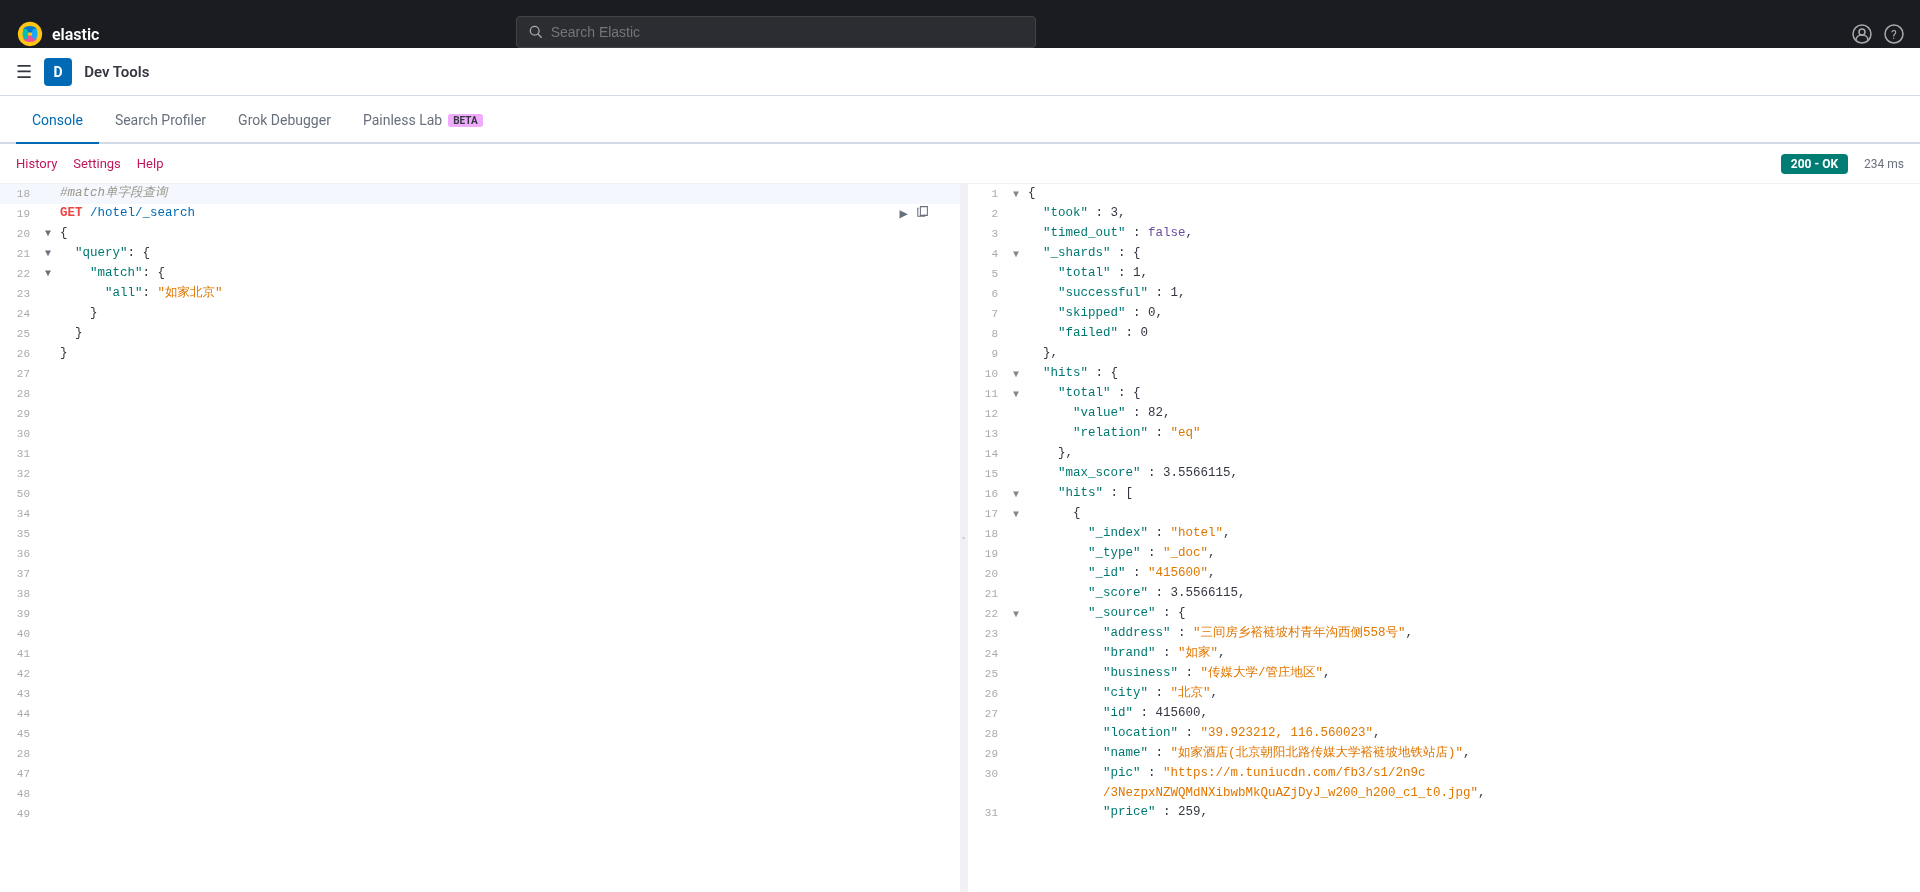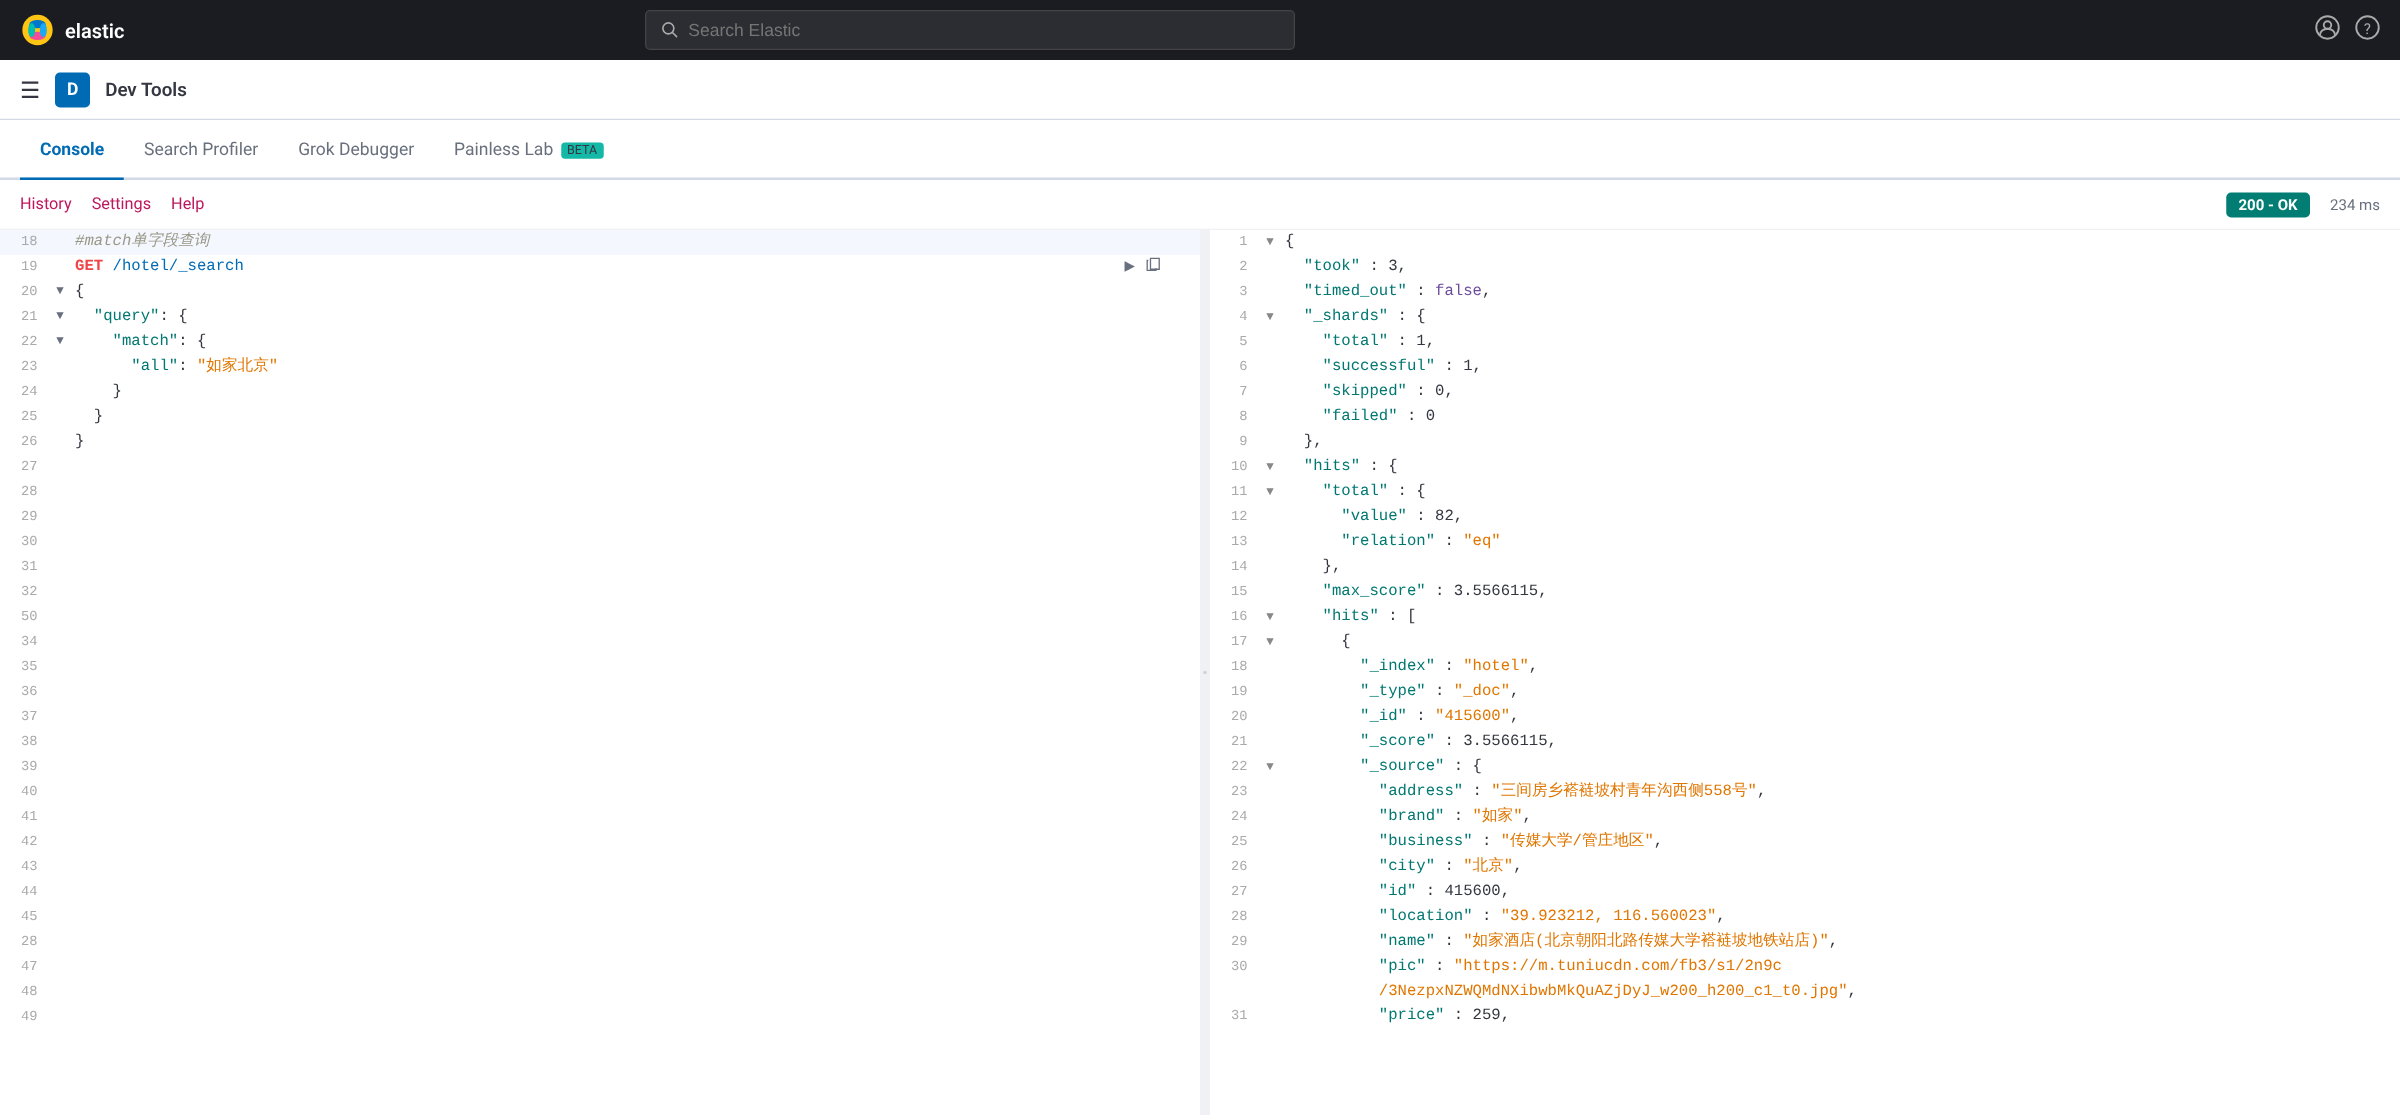--- a/index.html
+++ b/index.html
@@ -3,21 +3,21 @@
   <meta charset="utf-8">
   <style>
     * { margin: 0; padding: 0; box-sizing: border-box; }
     body { font-family: -apple-system, BlinkMacSystemFont, 'Segoe UI', Roboto, sans-serif; background: #fff; color: #343741; }
 
     
     .top-nav {
       background: #1a1c21;
       height: 48px;
       display: flex;
-      align-items: center;
+      align-items: flex-end;
       padding: 0 16px;
       gap: 16px;
     }
     .elastic-logo {
       display: flex;
       align-items: center;
       gap: 8px;
       color: #fff;
       font-size: 16px;
       font-weight: 600;
@@ -106,29 +106,29 @@
       font-size: 14px;
       color: #69707d;
       cursor: pointer;
       border-bottom: 2px solid transparent;
       margin-bottom: -2px;
       gap: 6px;
     }
     .tab.active {
       color: #006bb4;
       border-bottom: 2px solid #006bb4;
-      font-weight: 700;
+      font-weight: 400;
     }
     .beta-badge {
-      background: #14b8a6;
+      background: #f0abfc;
       border-radius: 3px;
       font-size: 10px;
       padding: 1px 5px;
       color: #343741;
-      font-weight: 400;
+      font-weight: 700;
     }
 
     
     .toolbar {
       display: flex;
       align-items: center;
       padding: 8px 16px;
       gap: 16px;
       border-bottom: 1px solid #eef0f3;
       height: 40px;

